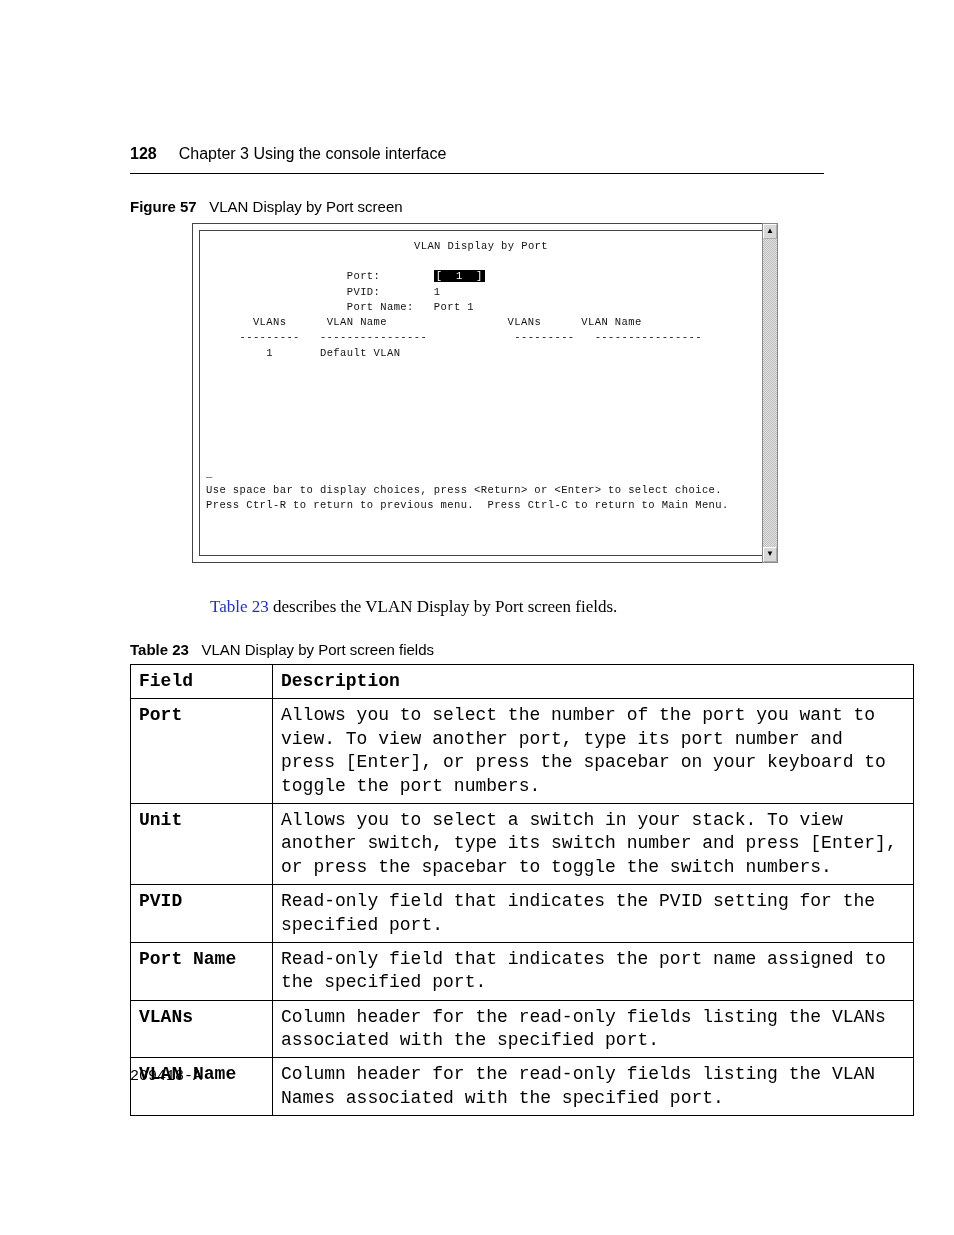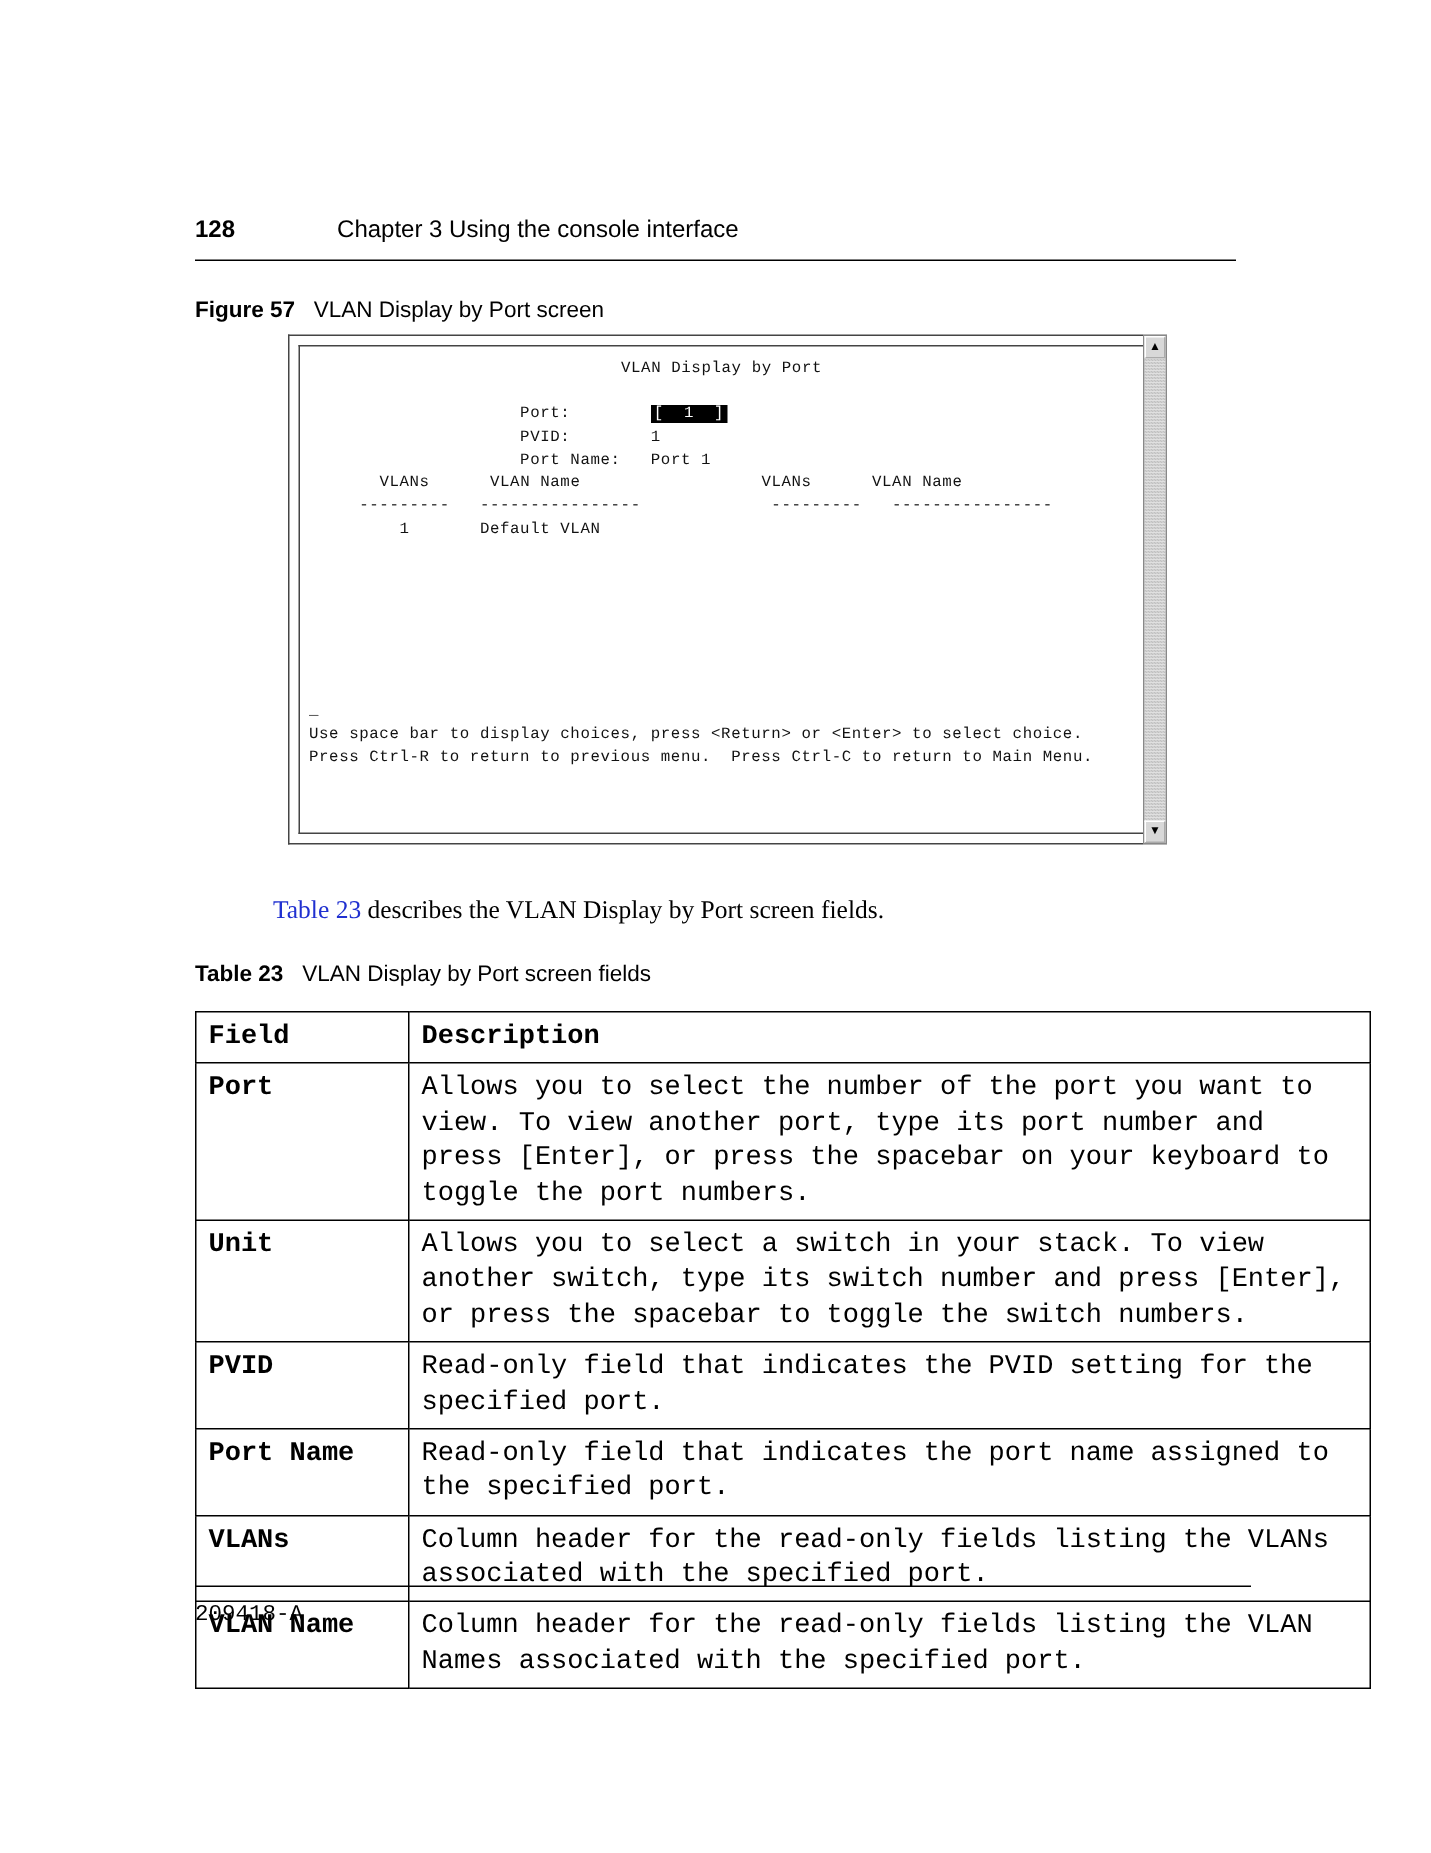--- a/index.html
+++ b/index.html
@@ -24,21 +24,20 @@
     padding-bottom: 10px;
     border-bottom: 1.5px solid #000;
     margin-bottom: 24px;
   }
   .page-number {
     font-weight: bold;
     font-size: 16px;
   }
   .chapter-title {
     font-size: 16px;
-    margin-left: 46px;
   }
   .figure-caption {
     margin-bottom: 8px;
     font-size: 15px;
   }
   .figure-caption .fig-label {
     font-weight: bold;
   }
   .console-wrap {
     width: 570px;
@@ -94,29 +93,29 @@
     font-size: 8px;
     text-align: center;
     line-height: 11px;
     box-sizing: border-box;
   }
   .scroll-track {
     flex: 1;
     background: repeating-conic-gradient(#c0c0c0 0% 25%, #e0e0e0 0% 50%) 50% / 2px 2px;
   }
   .body-text {
-    margin: 34px 0 24px 52px;
+    margin: 34px 0 24px 80px;
     font-family: "Times New Roman", Times, serif;
     font-size: 17px;
   }
   .xref {
     color: #2030d0;
   }
   .table-caption {
-    margin-bottom: 16px;
+    margin-bottom: 6px;
     font-size: 15px;
   }
   .table-caption .tab-label {
     font-weight: bold;
   }
   table.fields {
     border-collapse: collapse;
     width: 784px;
     font-size: 18px;
     font-family: Liberation Mono, monospace;

